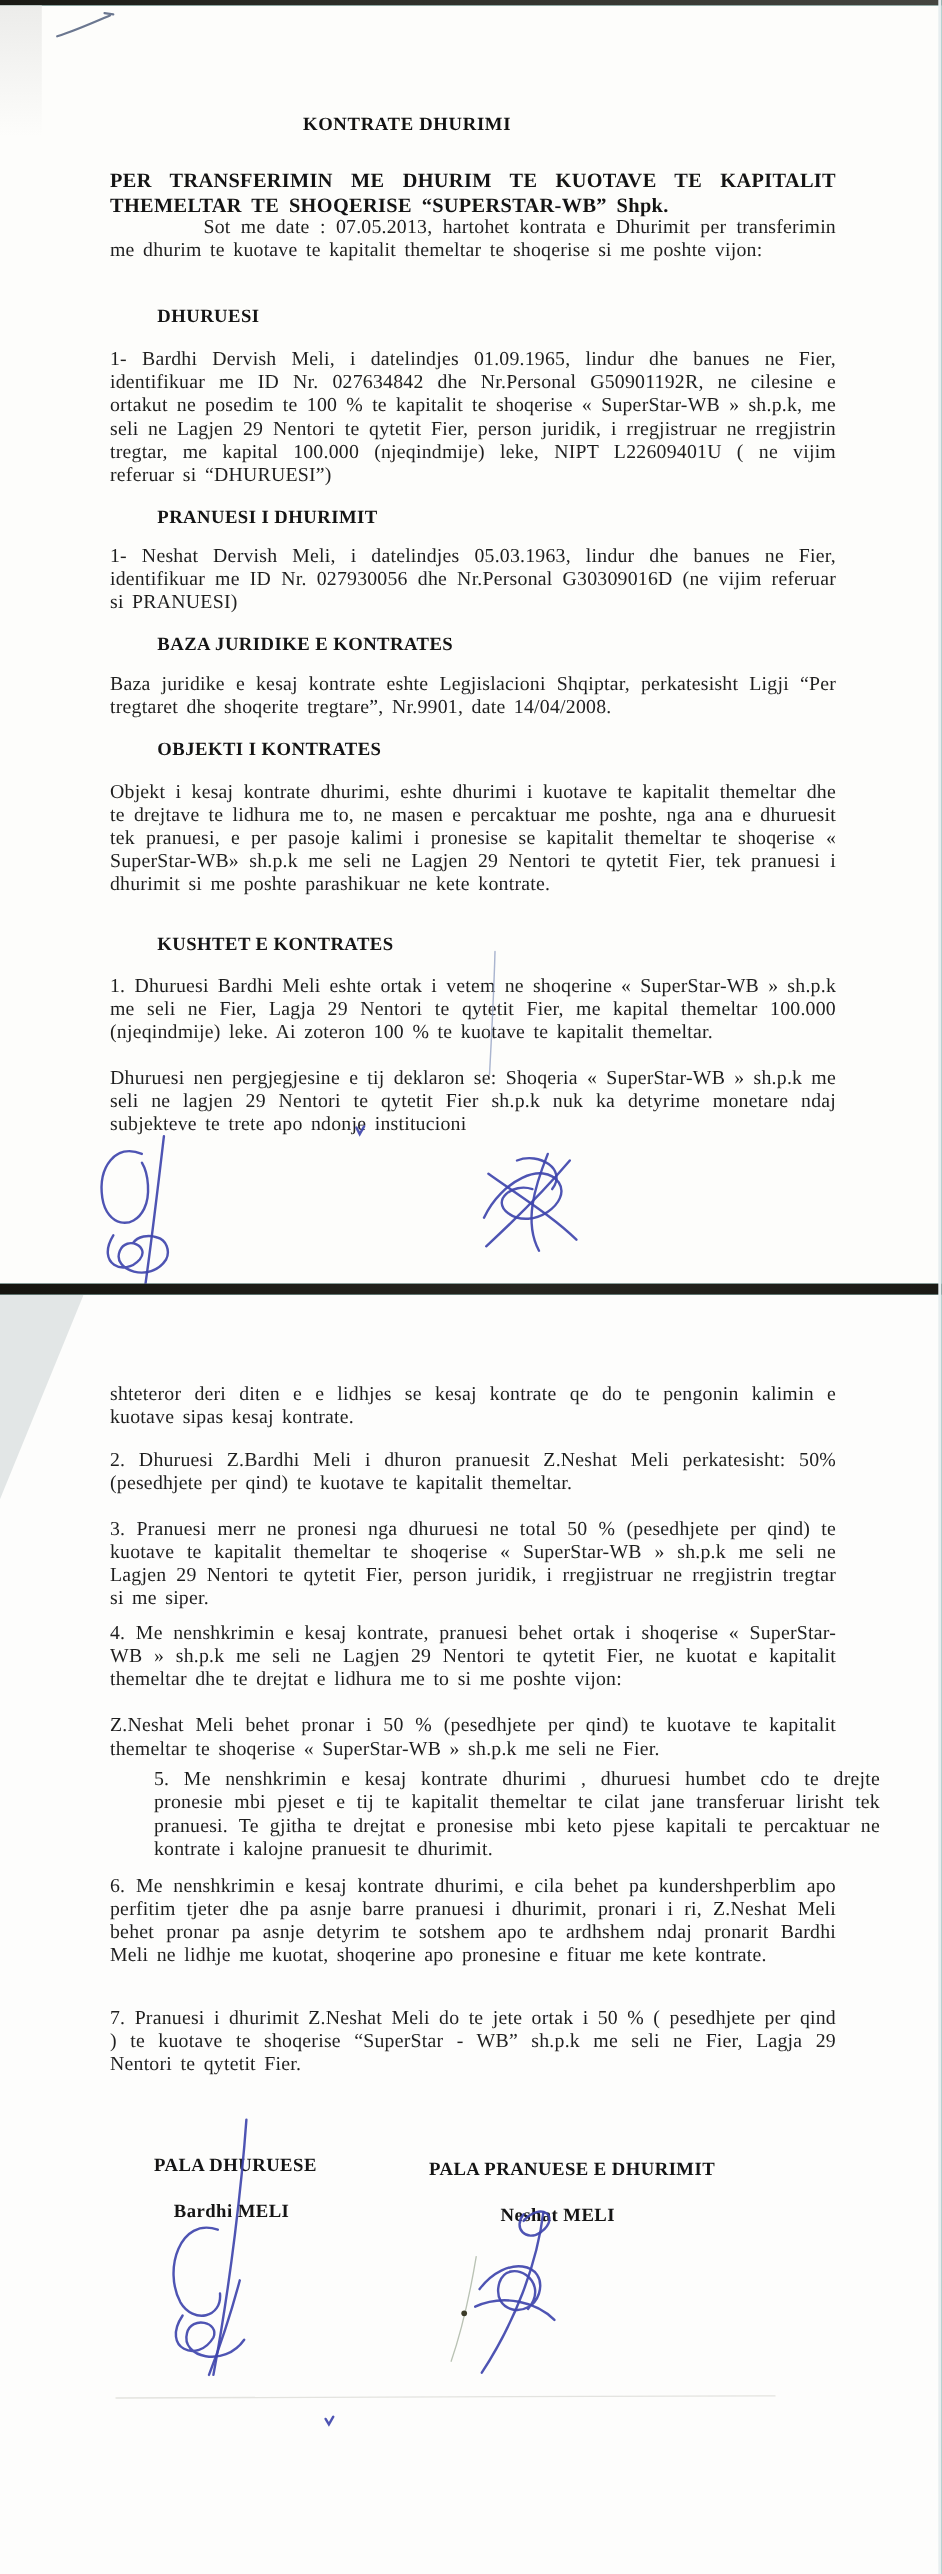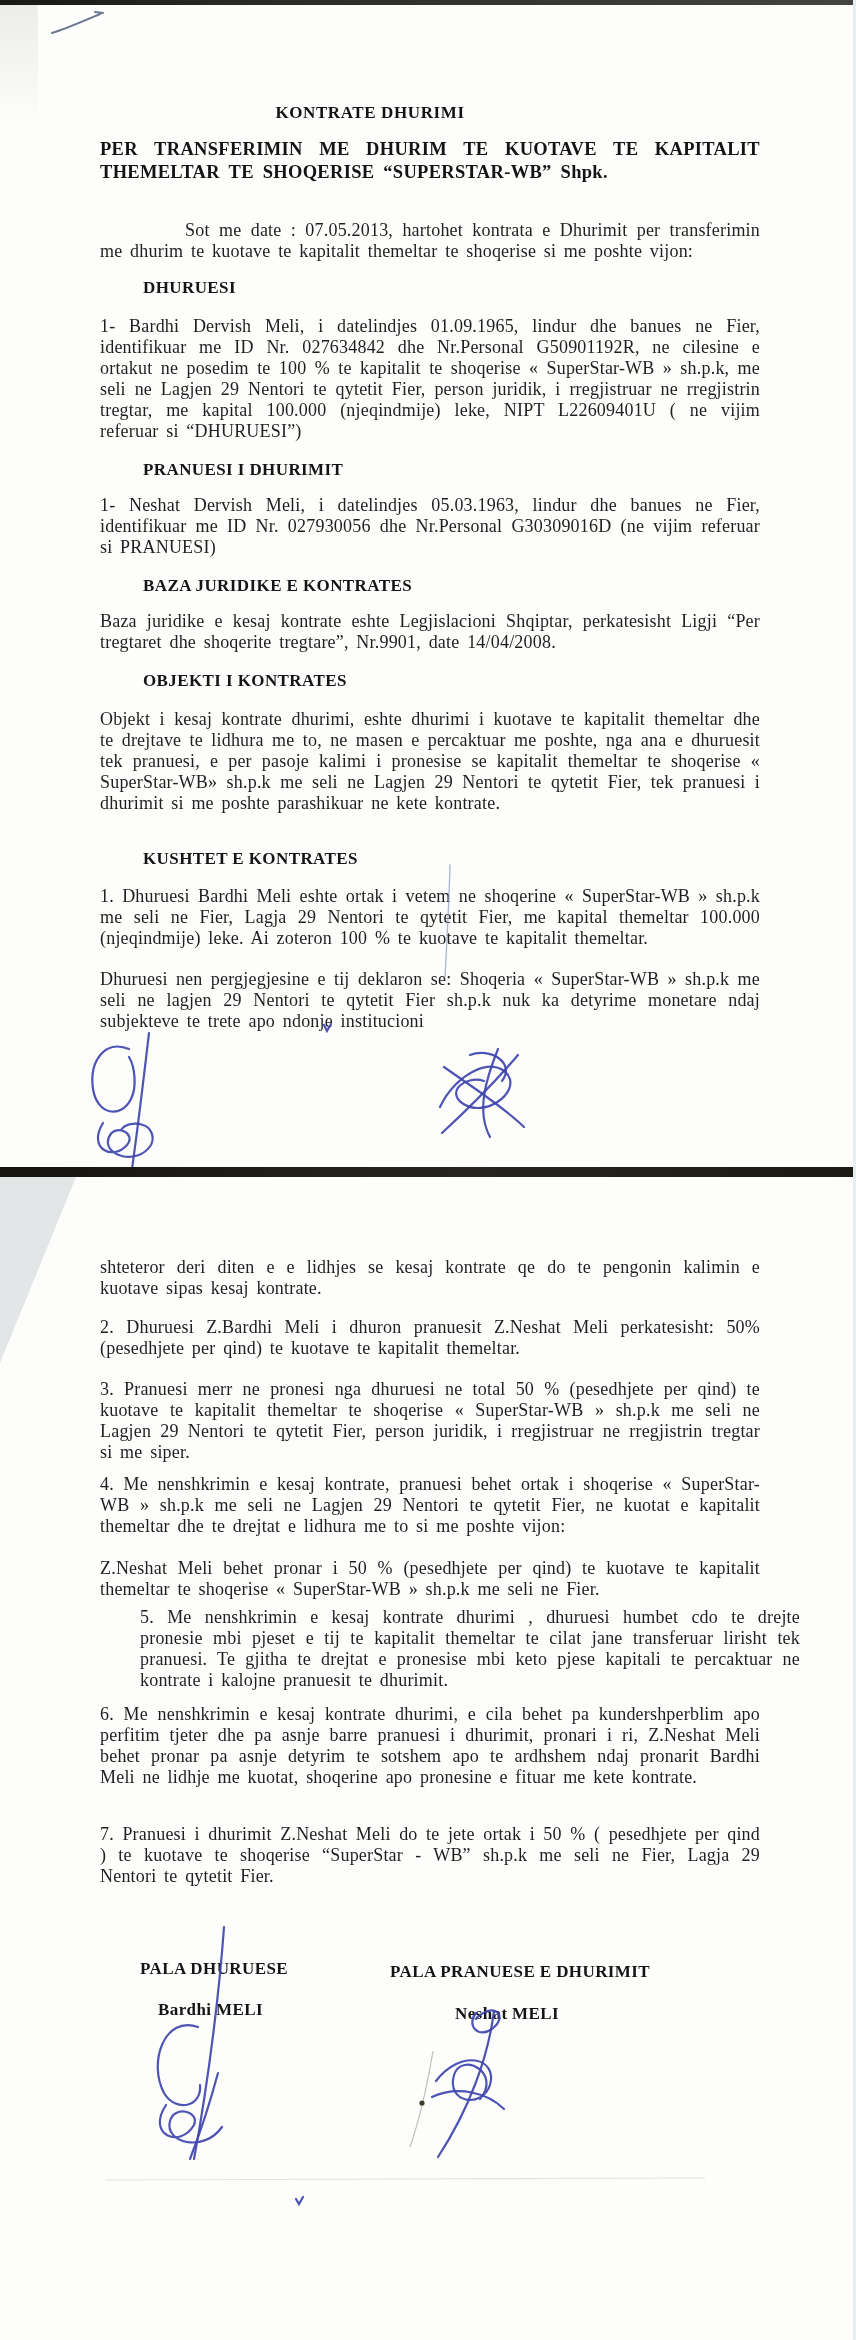--- a/index.html
+++ b/index.html
@@ -14,39 +14,39 @@
             background:linear-gradient(180deg,#ececea 0%,rgba(250,250,248,0) 85%);}
   .p2-corner{position:absolute;left:0;top:0;width:80px;height:190px;
              background:#e2e6e6;clip-path:polygon(0 0,76px 0,0 186px);}
   .edge-right{position:absolute;right:0;top:0;width:3px;height:2340px;background:#e7eef0;}
   .tb{position:absolute;left:100px;width:660px;font-size:18px;line-height:21px;
       text-align:justify;letter-spacing:.2px;word-spacing:3px;}
   .hd{position:absolute;left:100px;font-weight:bold;font-size:17px;letter-spacing:.4px;color:#151515;margin-left:43px;}
   .title{position:absolute;left:40px;width:660px;text-align:center;font-weight:bold;font-size:17px;letter-spacing:.6px;color:#121212;}
   .subtitle{position:absolute;left:100px;width:660px;font-weight:bold;font-size:18.5px;line-height:23px;
             text-align:justify;letter-spacing:.3px;word-spacing:4px;color:#141414;}
-  .indent{text-indent:85px;margin-top:24px;}
+  .indent{text-indent:85px;}
   .sigparty{position:absolute;font-weight:bold;font-size:17px;letter-spacing:.4px;color:#151515;}
   .signame{position:absolute;font-weight:bold;font-size:17px;letter-spacing:.4px;color:#151515;}
   .overlay{position:absolute;left:0;top:0;pointer-events:none;}
   .ink{stroke:#3f45ad;fill:none;stroke-width:2.2;stroke-linecap:round;opacity:.92;}
   .ink-thin{stroke:#8d9cc0;fill:none;stroke-width:1.3;stroke-linecap:round;opacity:.75;}
 </style>
 </head>
 <body>
 
 <div class="canvas">
 
   <div class="band-top"></div>
 
   <div class="page p1">
     <div class="p1-wedge"></div>
 
     <div class="title" style="top:98px;">KONTRATE DHURIMI</div>
-    <div class="subtitle" style="top:133px;">PER TRANSFERIMIN ME DHURIM TE KUOTAVE TE KAPITALIT THEMELTAR TE SHOQERISE “SUPERSTAR-WB” Shpk.</div>
+    <div class="subtitle" style="top:149px;">PER TRANSFERIMIN ME DHURIM TE KUOTAVE TE KAPITALIT THEMELTAR TE SHOQERISE “SUPERSTAR-WB” Shpk.</div>
     <div class="tb indent" style="top:191px;">Sot me date : 07.05.2013, hartohet kontrata e Dhurimit per transferimin me dhurim te kuotave te kapitalit themeltar te shoqerise si me poshte vijon:</div>
 
     <div class="hd" style="top:273px;">DHURUESI</div>
     <div class="tb" style="top:311px;">1- Bardhi Dervish Meli, i datelindjes 01.09.1965, lindur dhe banues ne Fier, identifikuar me ID Nr. 027634842 dhe Nr.Personal G50901192R, ne cilesine e ortakut ne posedim te 100 % te kapitalit te shoqerise « SuperStar-WB » sh.p.k, me seli ne Lagjen 29 Nentori te qytetit Fier, person juridik, i rregjistruar ne rregjistrin tregtar, me kapital 100.000 (njeqindmije) leke, NIPT L22609401U ( ne vijim referuar si “DHURUESI”)</div>
 
     <div class="hd" style="top:455px;">PRANUESI I DHURIMIT</div>
     <div class="tb" style="top:490px;">1- Neshat Dervish Meli, i datelindjes 05.03.1963, lindur dhe banues ne Fier, identifikuar me ID Nr. 027930056 dhe Nr.Personal G30309016D (ne vijim referuar si PRANUESI)</div>
 
     <div class="hd" style="top:571px;">BAZA JURIDIKE E KONTRATES</div>
     <div class="tb" style="top:606px;">Baza juridike e kesaj kontrate eshte Legjislacioni Shqiptar, perkatesisht Ligji “Per tregtaret dhe shoqerite tregtare”, Nr.9901, date 14/04/2008.</div>

